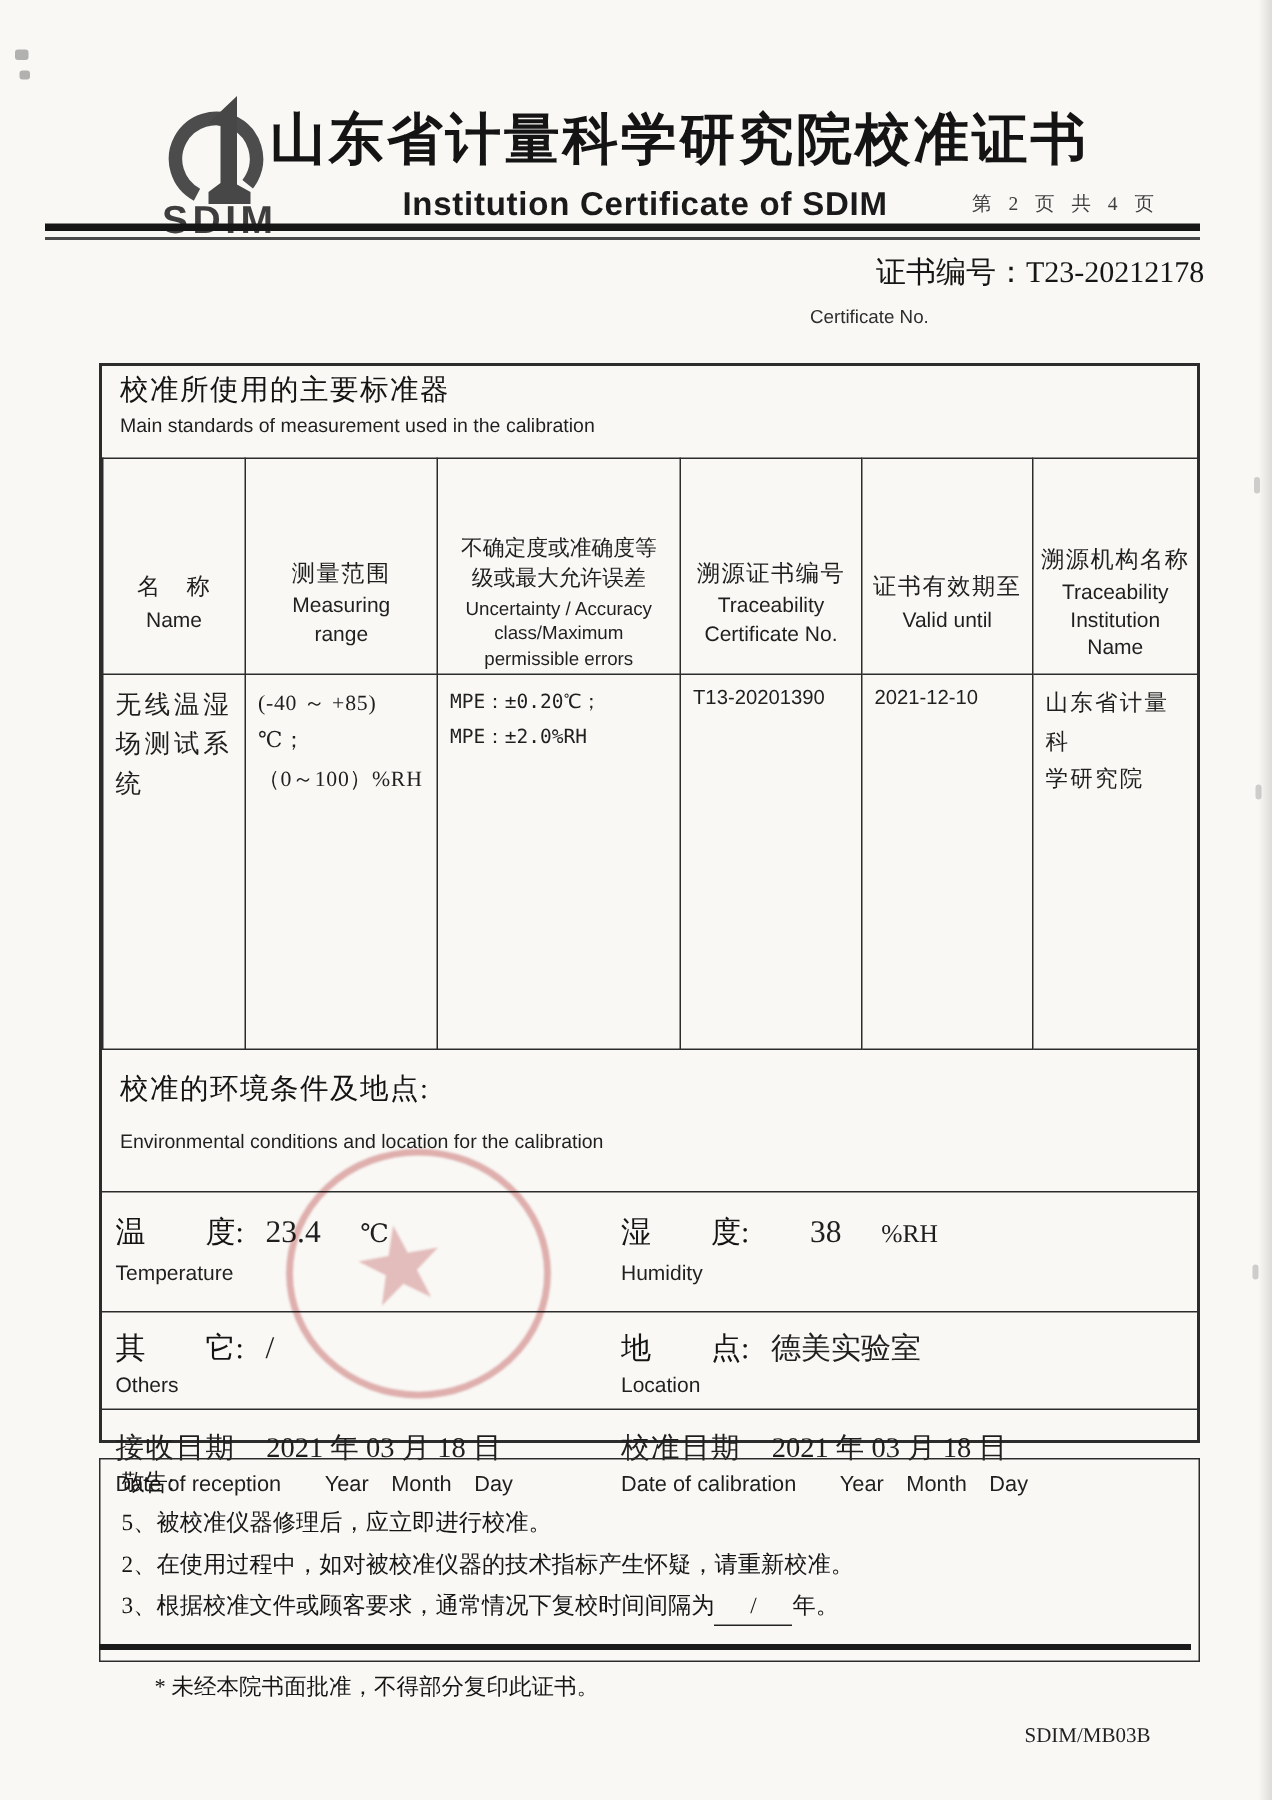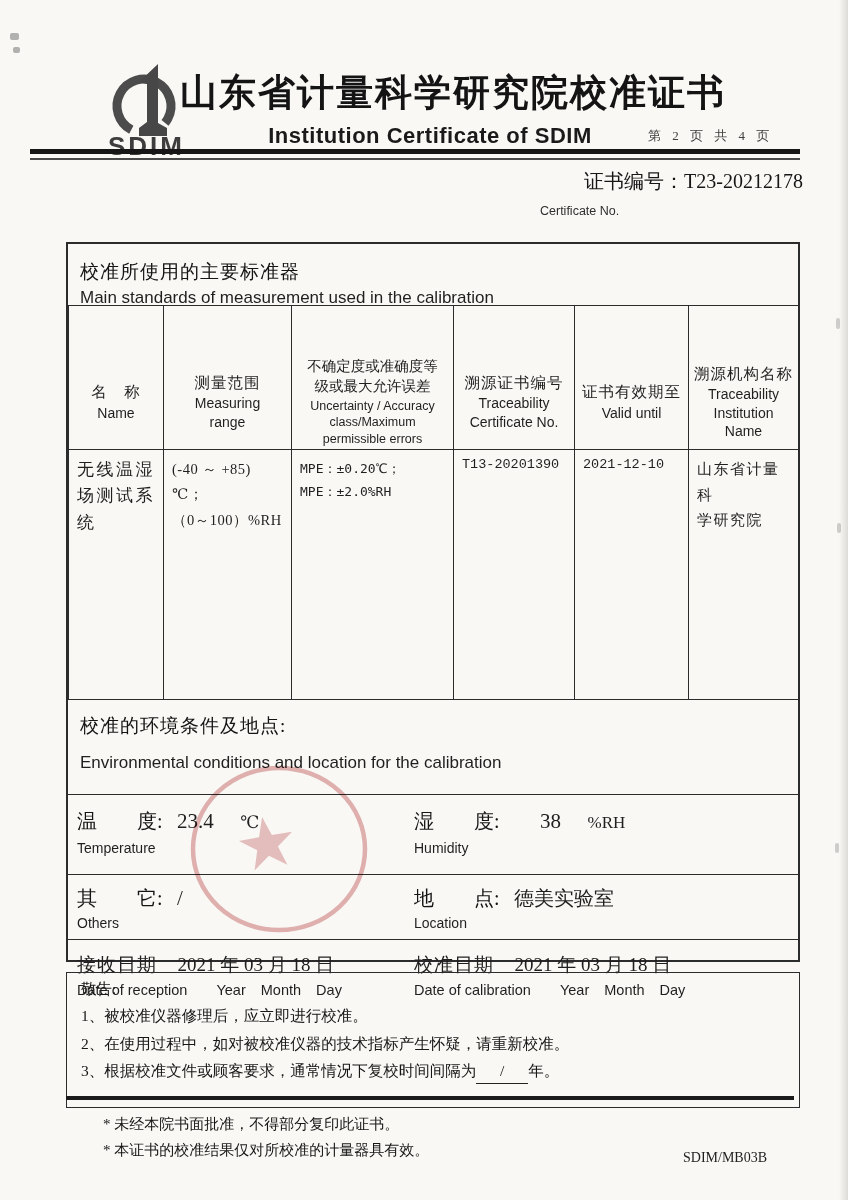--- a/index.html
+++ b/index.html
@@ -34,36 +34,36 @@
 
   .certno { position:absolute; left:536px; top:168px; }
   .certno-line { font-size:20px; color:#161616; white-space:nowrap;margin-left:48px; }
   .certno-en { margin-top:9px; margin-left:4px; font-size:12.5px; color:#2e2e2e; }
 
   
   .main-box {
     position:absolute; left:66px; top:242px; width:734px; height:720px;
     border:2px solid #2c2c2c; background:transparent;
   }
-  .std-header { height:61px; padding:15px 12px 0 12px; }
+  .std-header { height:61px; padding:3px 12px 0 12px; }
   .sec-title-cn { font-family:"Liberation Serif","DejaVu Serif",serif; font-size:19px; letter-spacing:1px; color:#141414; }
-  .sec-title-en { margin-top:3px; font-size:17px; color:#1f1f1f; }
+  .sec-title-en { margin-top:3px; font-size:13px; color:#1f1f1f; }
 
   table.std { width:100%; border-collapse:collapse; table-layout:fixed; }
   table.std td { border:1.5px solid #2c2c2c; }
   tr.hdr td { height:95px; text-align:center; vertical-align:middle; padding:2px; }
   tr.dat td { height:250px; vertical-align:top; padding:7px 6px 0 8px; }
   .h-cn { display:block; font-family:"Liberation Serif","DejaVu Serif",serif; font-size:15.5px; letter-spacing:1px; line-height:1.4;margin-top:48px; }
   .h-en { display:block; font-size:14px; line-height:1.32; margin-top:1px; }
   .h-cn.small { font-size:14.5px; letter-spacing:0; }
   .h-en.small { font-size:12.5px; }
   .c-name { font-family:"Liberation Serif","DejaVu Serif",serif; font-size:17px; letter-spacing:2.5px; line-height:1.55; }
   .c-range { font-family:"Liberation Serif","DejaVu Serif",serif; font-size:14.5px; line-height:1.75; letter-spacing:.5px; }
   .c-mpe { font-family:"DejaVu Sans Mono","Liberation Mono",monospace; font-size:13px; line-height:1.8; }
-  .c-plain { font-family:Liberation Mono, monospace; font-size:13.5px; padding-left:6px; }
+  .c-plain { font-family:Liberation Sans, sans-serif; font-size:13.5px; padding-left:6px; }
   .c-inst { font-family:"Liberation Serif","DejaVu Serif",serif; font-size:15px; line-height:1.7; letter-spacing:1.5px; }
 
   .env-header { height:95px; padding:13px 12px 0 12px; border-bottom:1.5px solid #2c2c2c; }
   .env-header .sec-title-en { margin-top:14px; }
 
   .row2 { display:flex; }
   .row2 .l { width:344px; padding-left:9px; }
   .row2 .r { flex:1; padding-left:2px; }
   .temp-row { height:80px; border-bottom:1.5px solid #2c2c2c; }
   .others-row { height:65px; border-bottom:1.5px solid #2c2c2c; }
@@ -279,28 +279,27 @@
         </defs>
       <g filter="url(#blr)">
         <ellipse cx="91" cy="86" rx="86" ry="81" fill="none" stroke="rgba(201,106,106,0.5)" stroke-width="4.5"></ellipse>
         <polygon transform="translate(79,82) scale(1.05) rotate(-10)" points="0,-27 6.17,-8.5 25.68,-8.34 9.99,3.24 15.87,21.84 0,10.5 -15.87,21.84 -9.99,3.24 -25.68,-8.34 -6.17,-8.5" fill="rgba(203,112,112,0.42)"></polygon>
       </g>
     </svg>
   </div>
 
   <div class="notice-box">
     <div>敬告:</div>
-    <div>1、被校准仪器修理后，应立即进行校准。</div>
+    <div>5、被校准仪器修理后，应立即进行校准。</div>
     <div>2、在使用过程中，如对被校准仪器的技术指标产生怀疑，请重新校准。</div>
     <div>
       <span>3、根据校准文件或顾客要求，通常情况下复校时间间隔为</span><span class="slash-u">/</span><span>年。</span>
     </div>
   </div>
 
   <div class="bottom-rule"></div>
 
   <div class="foot-notes">
     <div>* 未经本院书面批准，不得部分复印此证书。</div>
-    <div>* 本证书的校准结果仅对所校准的计量器具有效。</div>
   </div>
   <div class="doc-code">SDIM/MB03B</div>
 
 </div>
 
 </body></html>

